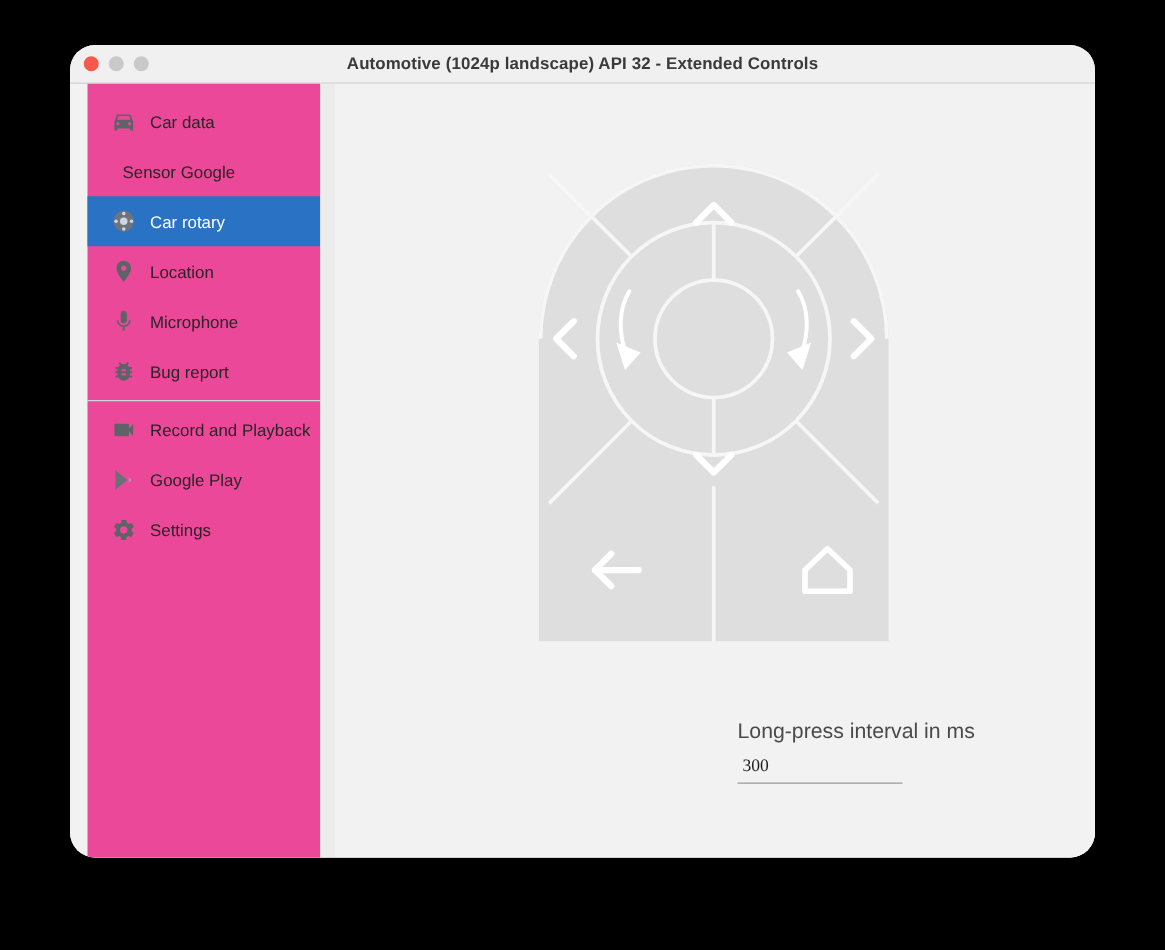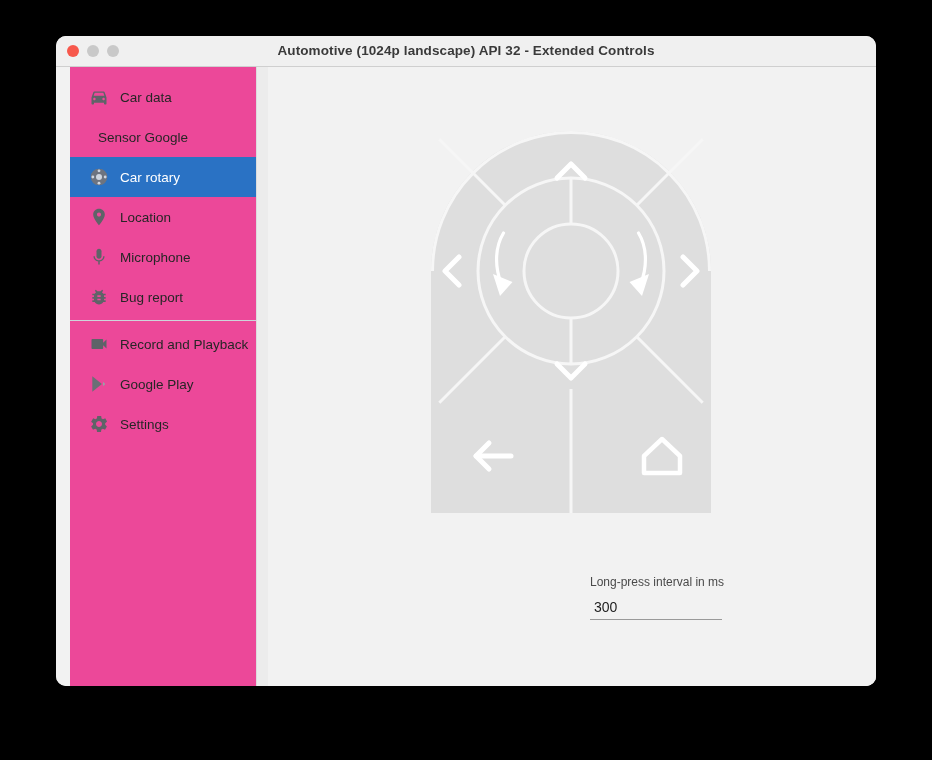--- a/index.html
+++ b/index.html
@@ -19,21 +19,21 @@
     background: #000000;
   }
 
   
   #window {
     position: absolute;
     left: 56px;
     top: 36px;
     width: 820px;
     height: 650px;
-    border-radius: 10px;
+    border-radius: 20px;
     background: #f2f2f2;
     box-shadow: 0 10px 34px rgba(0,0,0,0.55);
     overflow: hidden;
   }
 
   
   #titlebar {
     position: relative;
     height: 30px;
     background: #f0f0f0;
@@ -162,31 +162,31 @@
   #rotary-widget svg { display: block; }
 
   
   #longpress-block {
     position: absolute;
     left: 322px;
     top: 508px;
     width: 170px;
   }
   #longpress-label {
-    font-size: 12px;
+    font-size: 17px;
     color: #4a4a4a;
     margin-bottom: 9px;
     white-space: nowrap;
   }
   #longpress-input {
     width: 128px;
     border: none;
     border-bottom: 1px solid #9a9a9a;
     background: transparent;
-    font-family: Liberation Sans, sans-serif;
+    font-family: Liberation Serif, serif;
     font-size: 14px;
     color: #1d1d1d;
     padding: 0 0 4px 4px;
     outline: none;
   }
 </style>
 </head>
 <body>
 
 <div id="screen">

